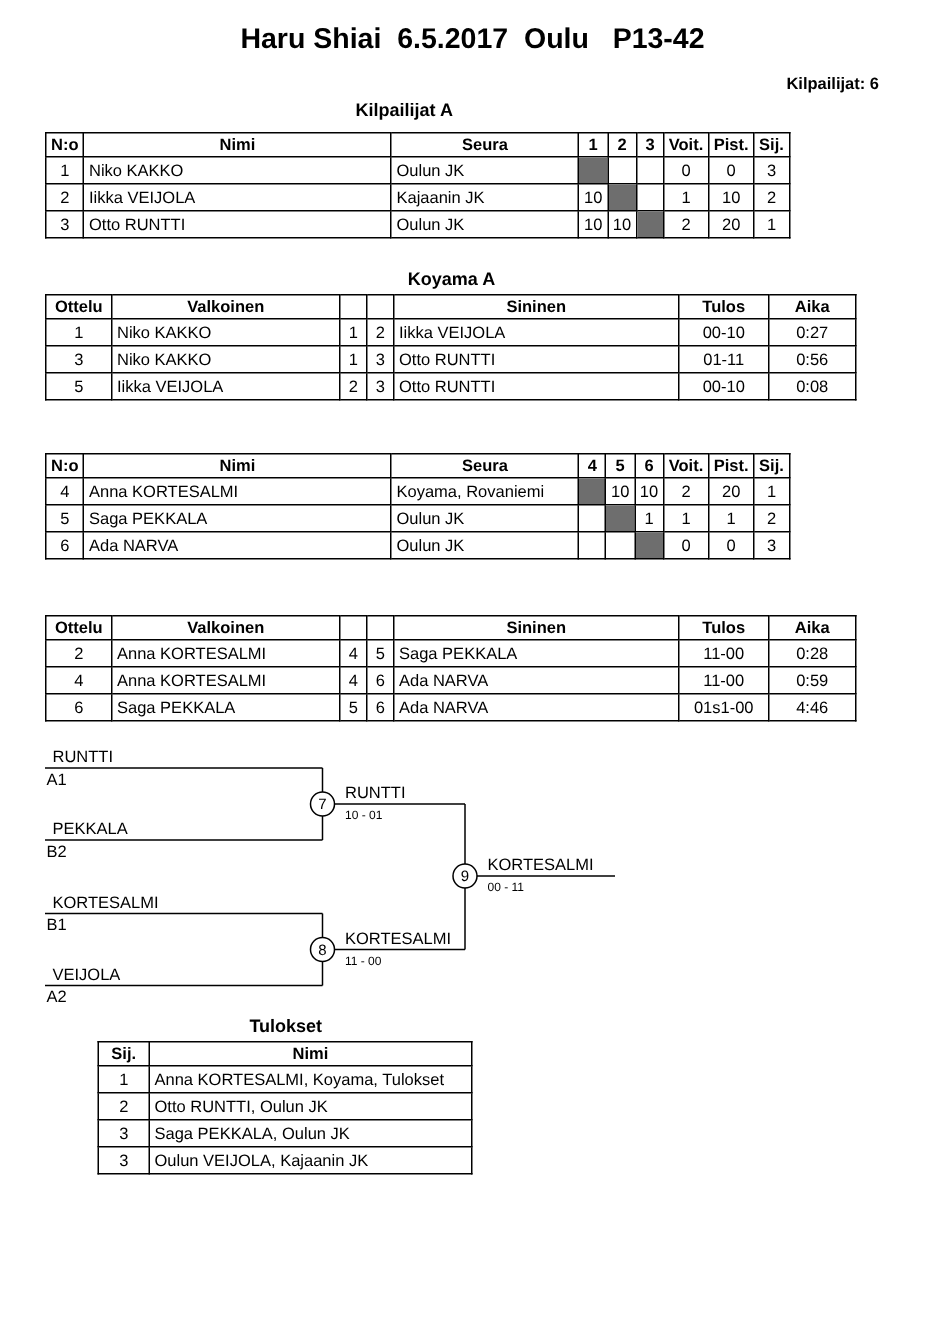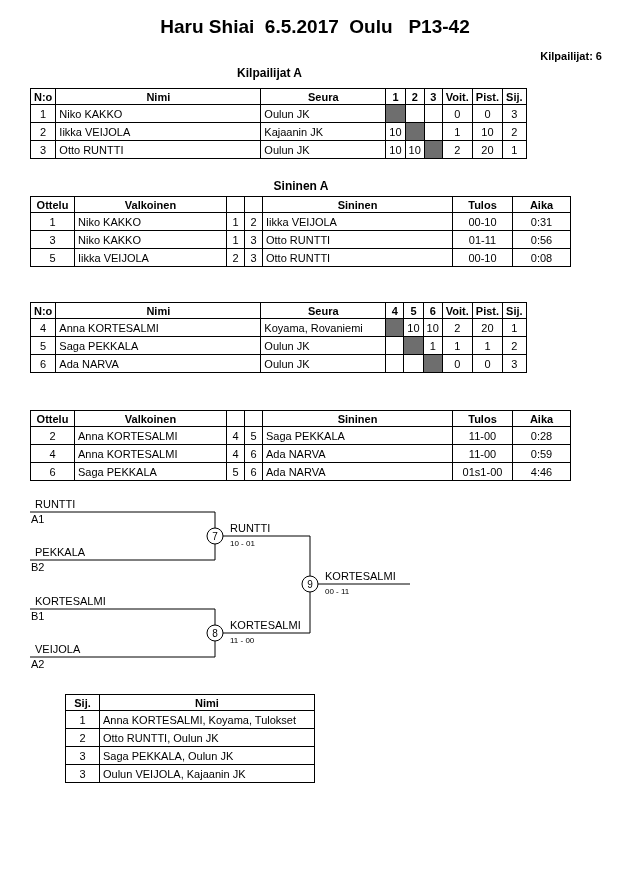--- a/index.html
+++ b/index.html
@@ -4,21 +4,21 @@
 <style>
   html,body { margin:0; padding:0; background:#fff; }
   .page {
     position:relative; width:630px; height:891px; background:#ffffff;
     font-family:"Liberation Sans", sans-serif; color:#000;
   }
   .title {
     position:absolute; top:16px; left:0; width:630px; text-align:center;
     font-size:19px; font-weight:bold; white-space:pre;
   }
-  .kilp { position:absolute; top:50px; right:28px; font-size:11px; font-weight:bold; }
+  .kilp { position:absolute; top:50px; right:44px; font-size:11px; font-weight:bold; }
   .section-h { position:absolute; font-weight:bold; font-size:12px; text-align:center; }
   .tbl { position:absolute; }
   table { border-collapse:collapse; table-layout:fixed;border-radius:26px; }
   th, td {
     border:1px solid #000; overflow:hidden; white-space:nowrap;
     font-size:11px; padding:0 3px;
   }
   th { font-weight:bold; text-align:center; height:15px; }
   td { height:17px; }
   .al { text-align:left; }
@@ -96,21 +96,21 @@
         <td class="ac">10</td>
         <td class="ac diag"></td>
         <td class="ac">2</td>
         <td class="ac">20</td>
         <td class="ac">1</td>
       </tr>
     </tbody>
       </table>
   </div>
 
-  <div class="section-h" style="top:179px;left:30px;width:542px;">Sininen A</div>
+  <div class="section-h" style="top:179px;left:30px;width:542px;">Koyama A</div>
   <div class="tbl" style="top:196px;left:30px;">
     <table>
       <colgroup>
         <col style="width:44px">
           <col style="width:152px">
           <col style="width:18px">
           <col style="width:18px">
         <col style="width:190px">
           <col style="width:60px">
           <col style="width:58px">
@@ -125,21 +125,21 @@
         <th>Tulos</th>
         <th>Aika</th>
       </tr>
       <tr>
         <td class="ac">1</td>
         <td class="al">Niko KAKKO</td>
         <td class="ac">1</td>
         <td class="ac">2</td>
         <td class="al">Iikka VEIJOLA</td>
         <td class="ac">00-10</td>
-        <td class="ac">0:31</td>
+        <td class="ac">0:27</td>
       </tr>
       <tr>
         <td class="ac">3</td>
         <td class="al">Niko KAKKO</td>
         <td class="ac">1</td>
         <td class="ac">3</td>
         <td class="al">Otto RUNTTI</td>
         <td class="ac">01-11</td>
         <td class="ac">0:56</td>
       </tr>
@@ -299,20 +299,21 @@
     <text x="190" y="144.5" text-anchor="middle" class="bk-node">8</text>
 
     <line x1="285" y1="44" x2="285" y2="141" class="bk-line"></line>
     <line x1="285" y1="92" x2="385" y2="92" class="bk-line"></line>
     <text x="300" y="88" class="bk-name">KORTESALMI</text>
     <text x="300" y="102" class="bk-score">00 - 11</text>
     <circle cx="285" cy="92" r="8" class="bk-circle"></circle>
     <text x="285" y="95.5" text-anchor="middle" class="bk-node">9</text>
   </svg>
 
+  <div class="section-h" style="top:677px;left:65px;width:251px;">Tulokset</div>
   <div class="tbl" style="top:694px;left:65px;">
     <table>
       <colgroup>
         <col style="width:34px">
           <col style="width:215px">
       </colgroup>
       <tbody>
           <tr>
         <th>Sij.</th>
         <th>Nimi</th>

